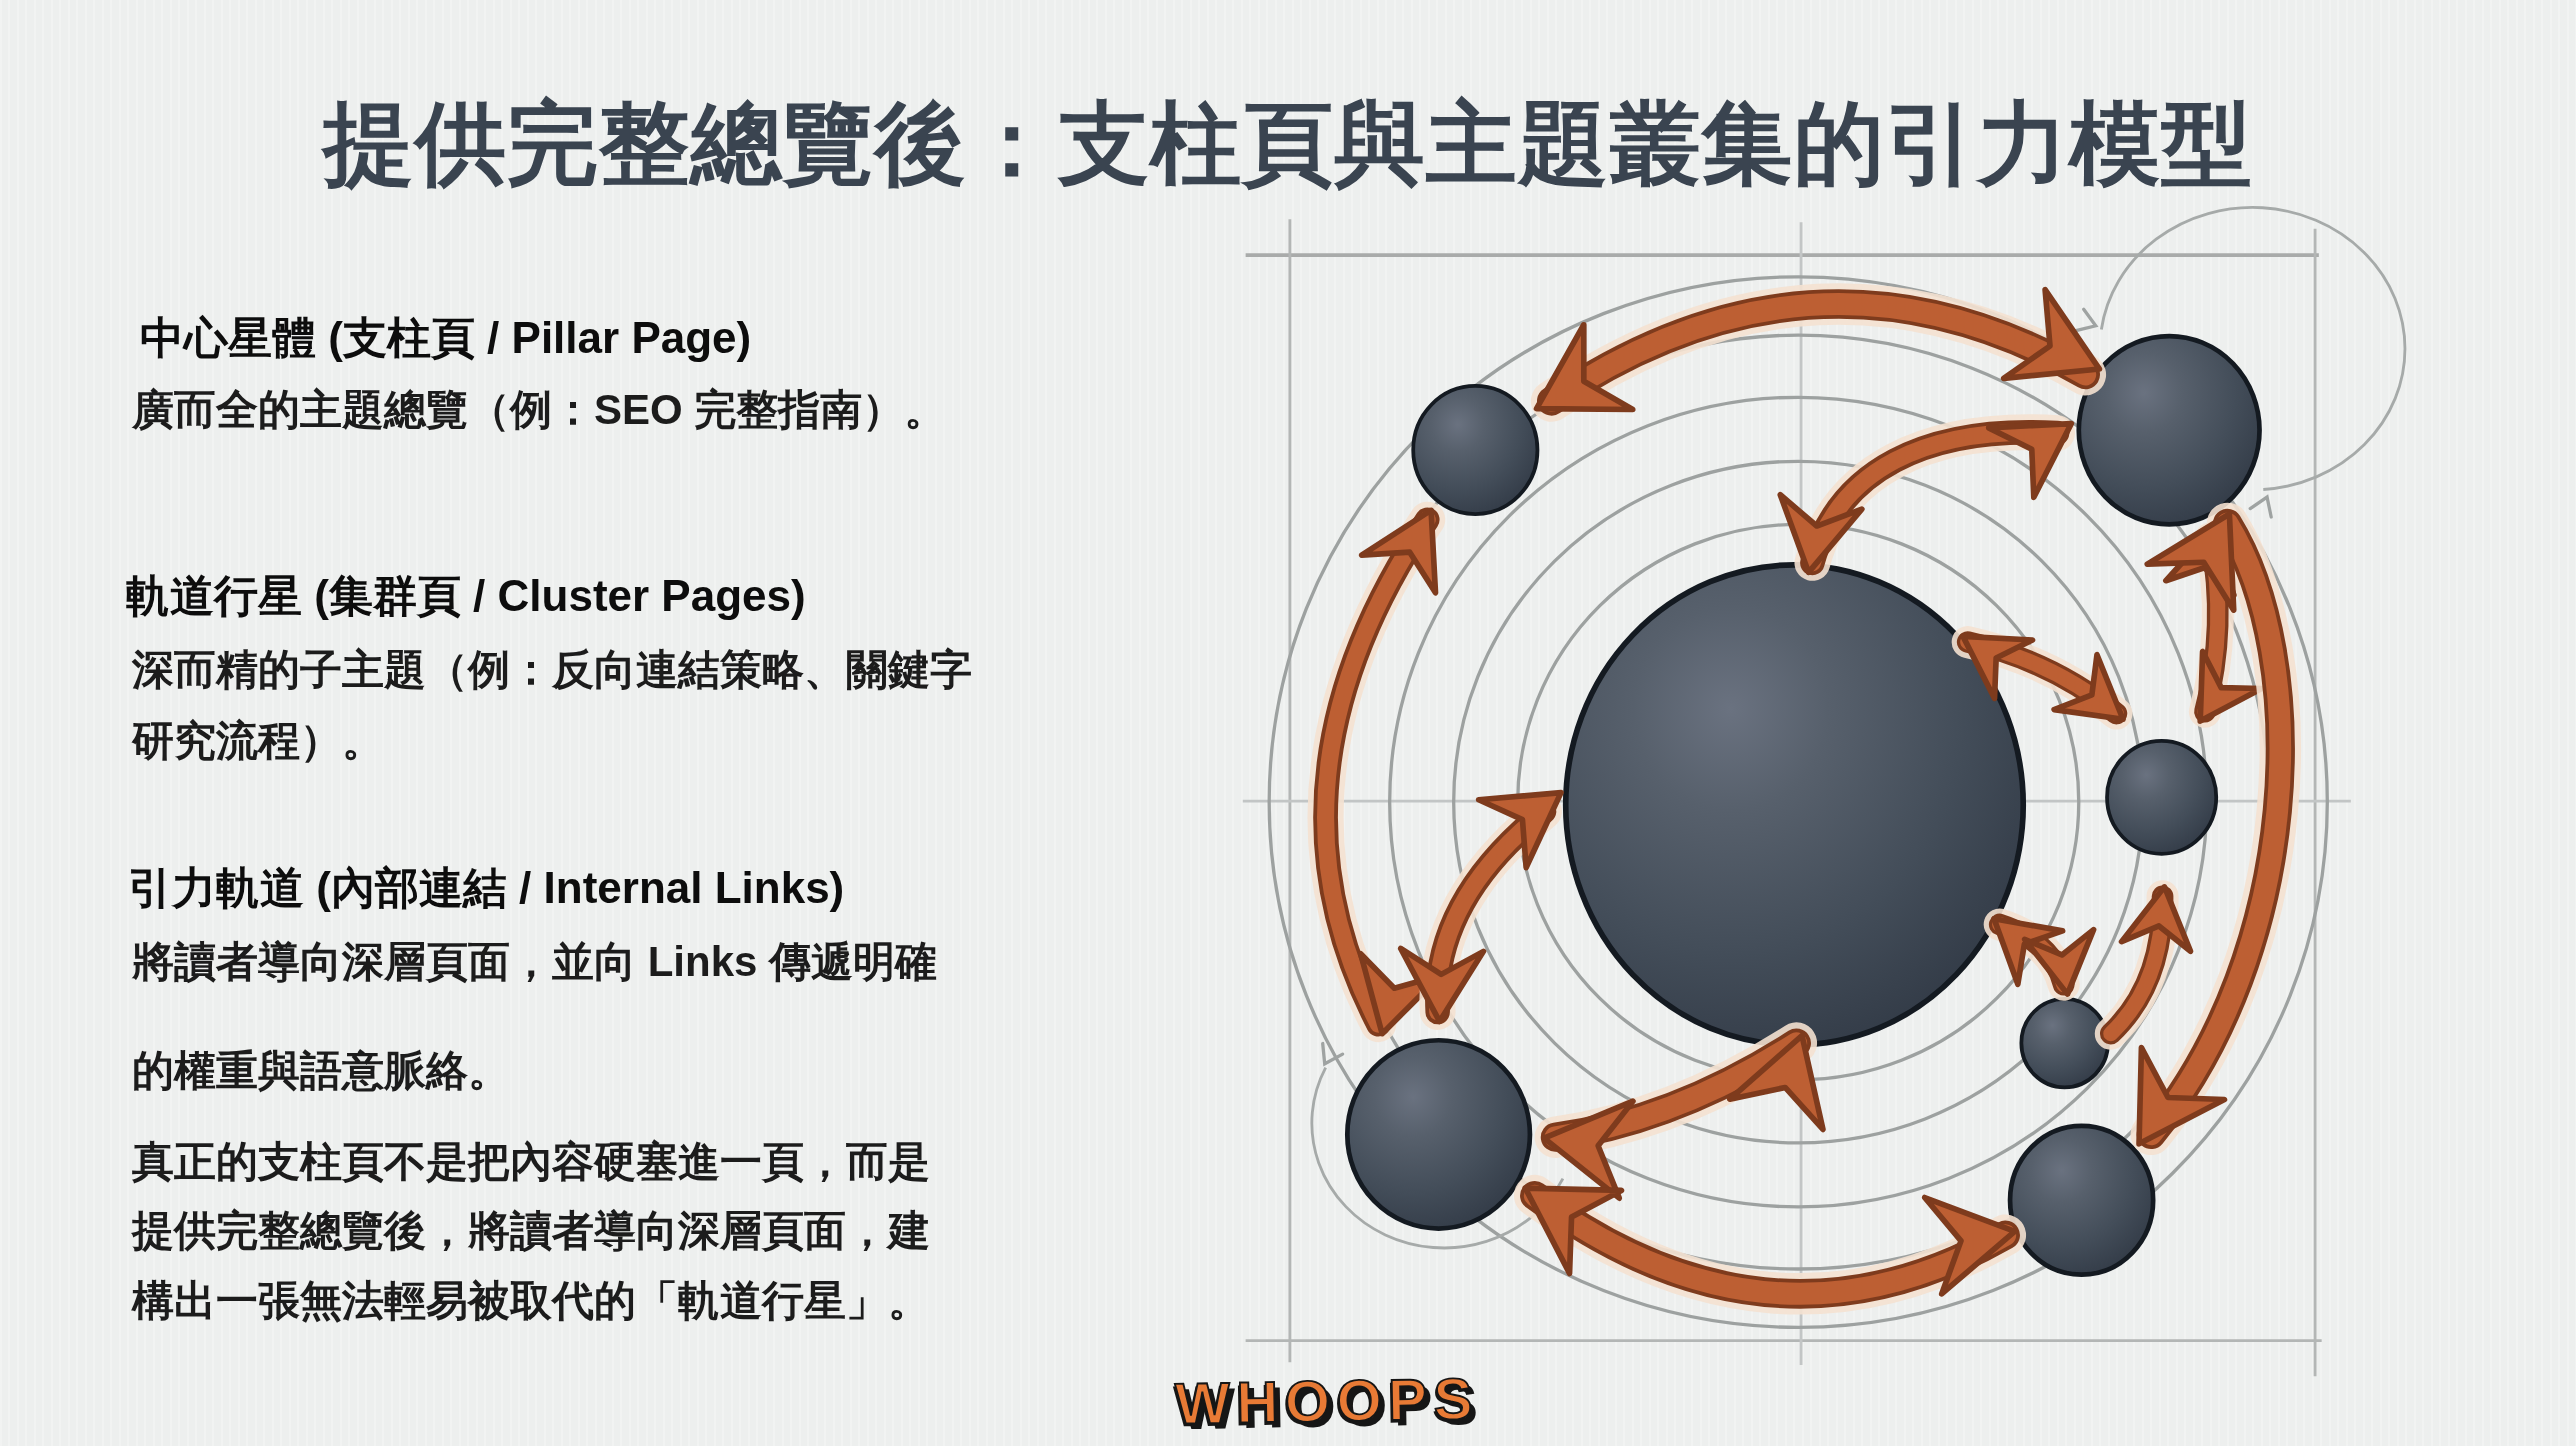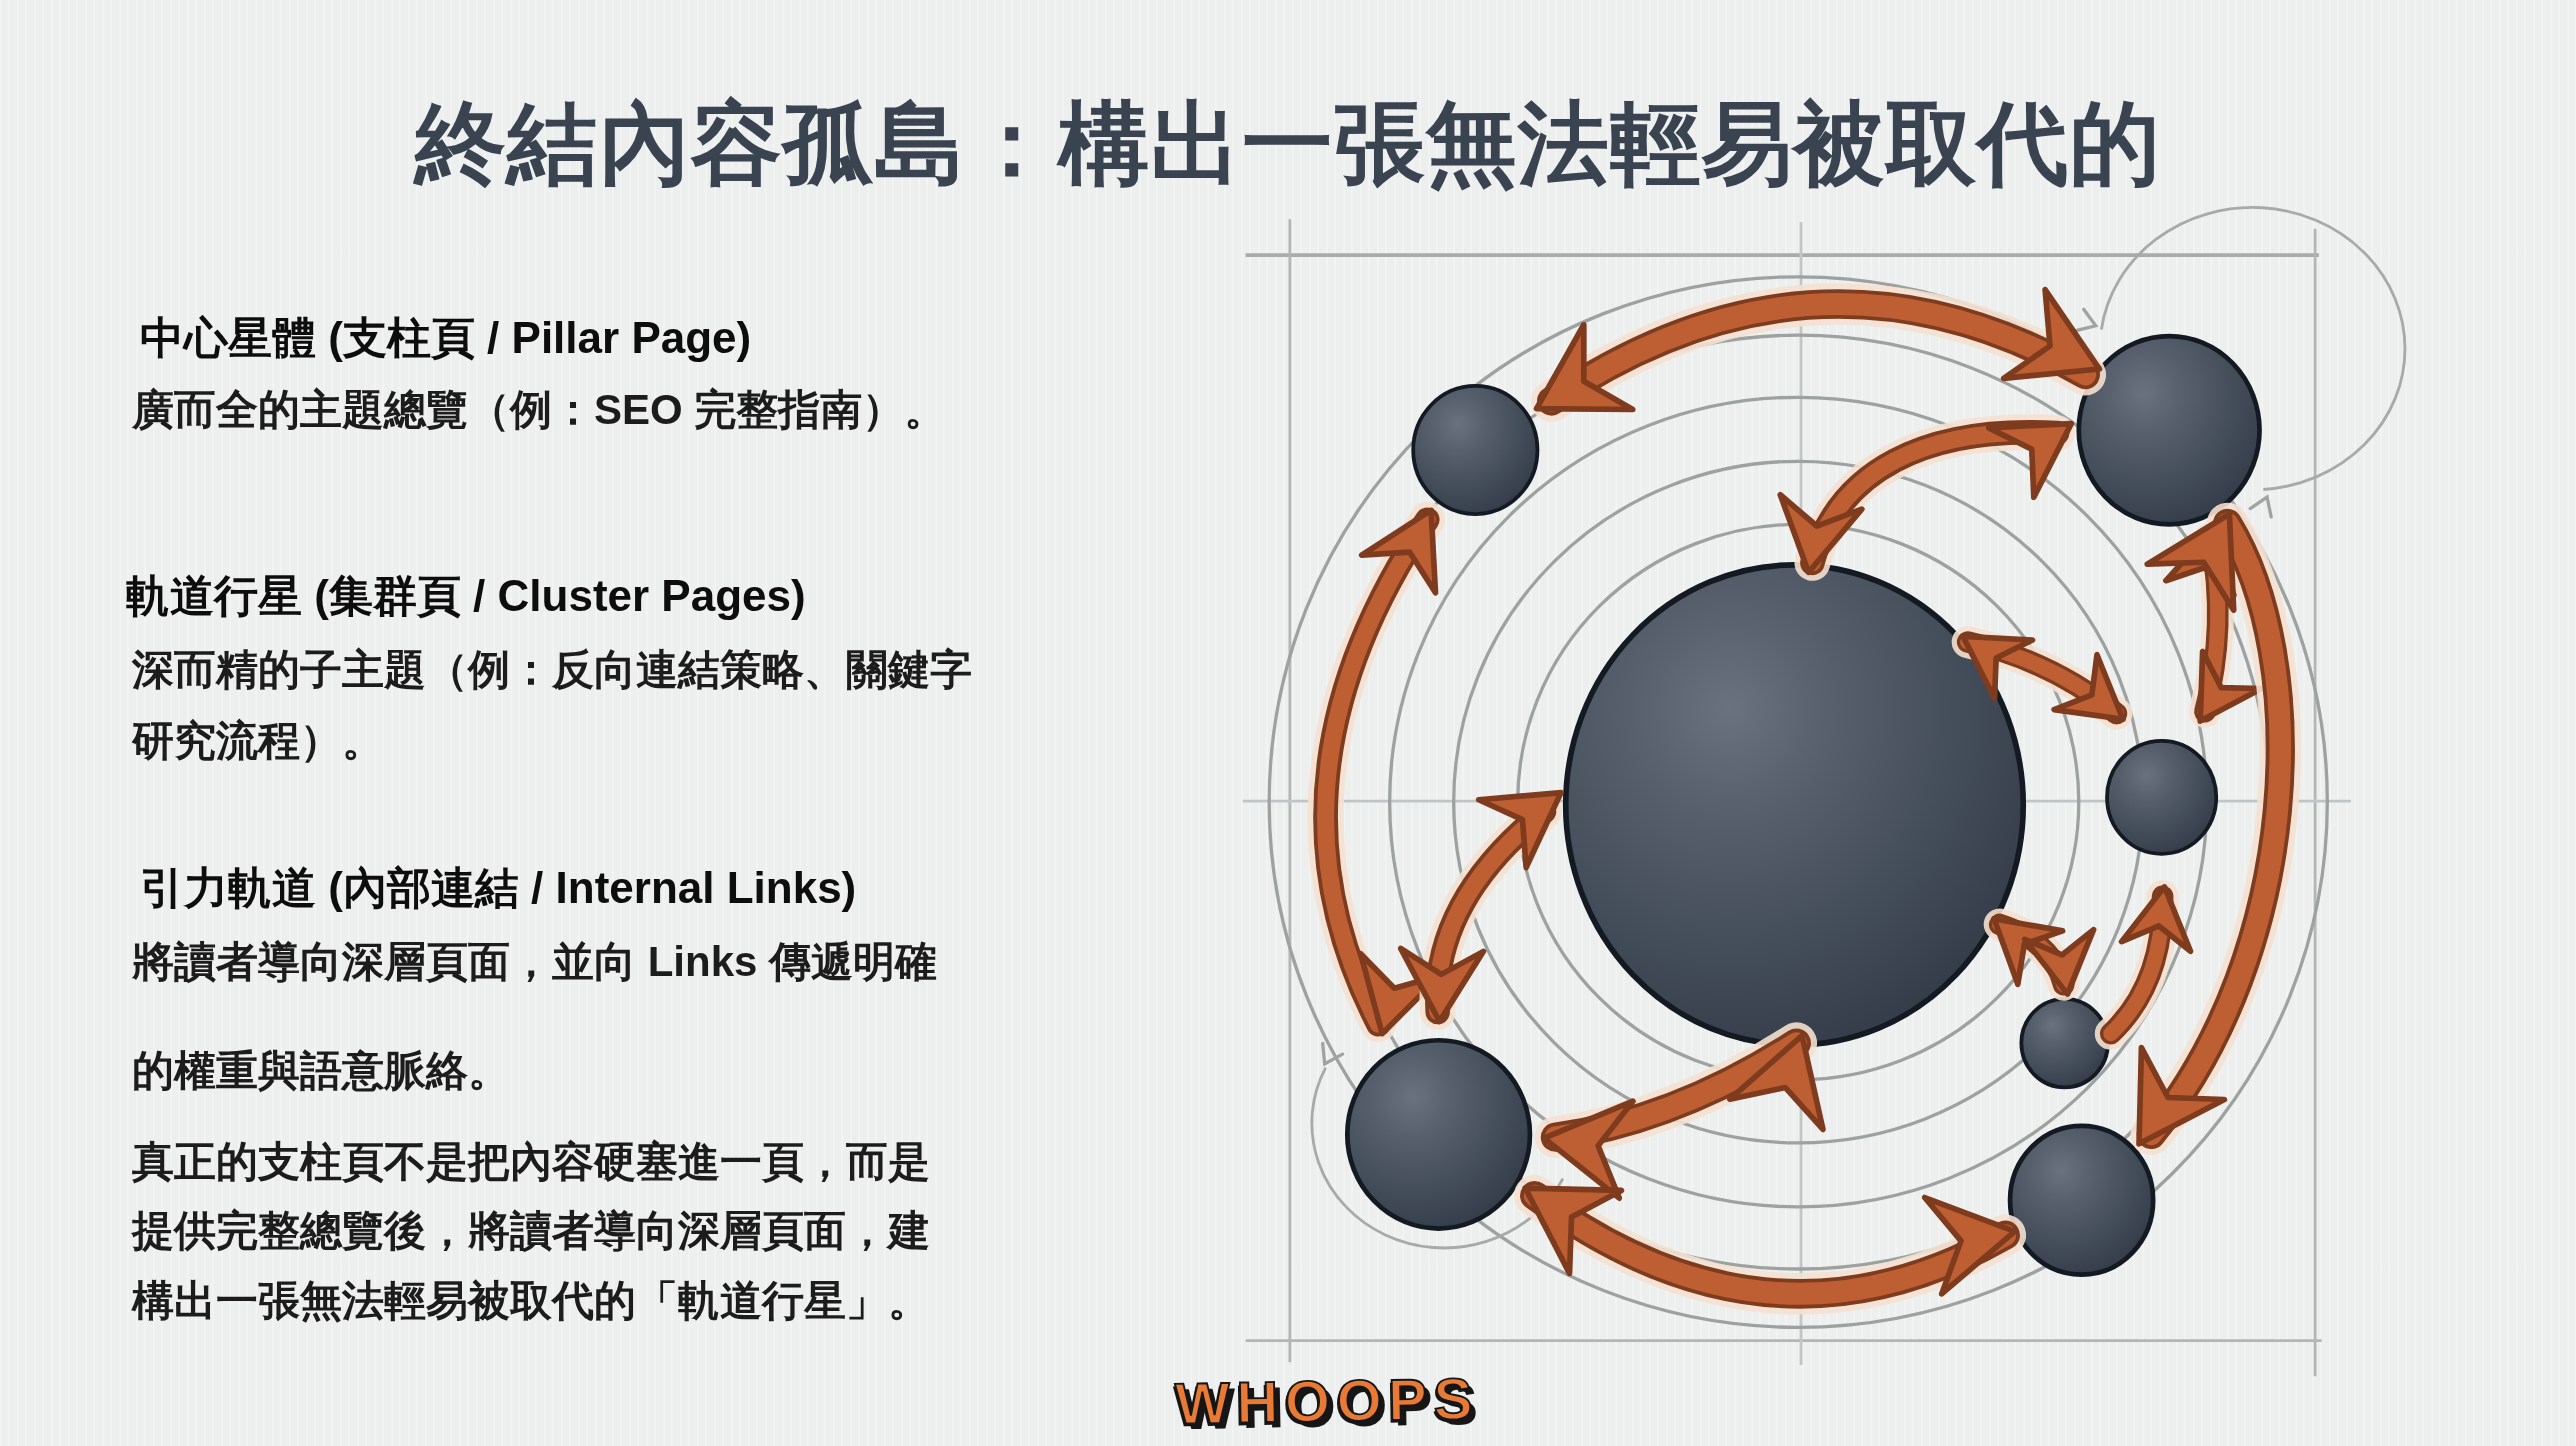--- a/index.html
+++ b/index.html
@@ -172,30 +172,30 @@
     <g class="w">
       <path class="arrow-halo" d="M1630,1270 Q1880,1455 2130,1312"></path>
       <path class="arrow-dark" d="M1630,1270 Q1880,1455 2130,1312"></path>
       <path class="arrow-main" d="M1630,1270 Q1880,1455 2130,1312"></path>
       <use href="#hL" class="head" transform="translate(1620,1262) rotate(212)"></use>
       <use href="#hL" class="head" transform="translate(2140,1308) rotate(-10)"></use>
     </g>
   </g>
 </svg>
 
-<div id="title" class="abs">終結內容孤島：構出一張無法輕易被取代的</div>
+<div id="title" class="abs">提供完整總覽後：支柱頁與主題叢集的引力模型</div>
 
 <div class="abs sec-heading" style="left:132px;top:309px">中心星體 (支柱頁 / Pillar Page)</div>
 <div class="abs sec-body" style="left:132px;top:382px">廣而全的主題總覽（例：SEO 完整指南）。</div>
 
 <div class="abs sec-heading" style="left:118px;top:567px">軌道行星 (集群頁 / Cluster Pages)</div>
 <div class="abs sec-body" style="left:132px;top:642px">深而精的子主題（例：反向連結策略、關鍵字</div>
 <div class="abs sec-body" style="left:132px;top:713px">研究流程）。</div>
 
-<div class="abs sec-heading" style="left:132px;top:859px">引力軌道 (內部連結 / Internal Links)</div>
+<div class="abs sec-heading" style="left:120px;top:859px">引力軌道 (內部連結 / Internal Links)</div>
 <div class="abs sec-body" style="left:132px;top:934px">將讀者導向深層頁面，並向 Links 傳遞明確</div>
 <div class="abs sec-body" style="left:132px;top:1043px">的權重與語意脈絡。</div>
 
 <div class="abs sec-body" style="left:132px;top:1134px">真正的支柱頁不是把內容硬塞進一頁，而是</div>
 <div class="abs sec-body" style="left:132px;top:1203px">提供完整總覽後，將讀者導向深層頁面，建</div>
 <div class="abs sec-body" style="left:132px;top:1273px">構出一張無法輕易被取代的「軌道行星」。</div>
 
 <div id="watermark" class="abs">WHOOPS</div>
 
 

